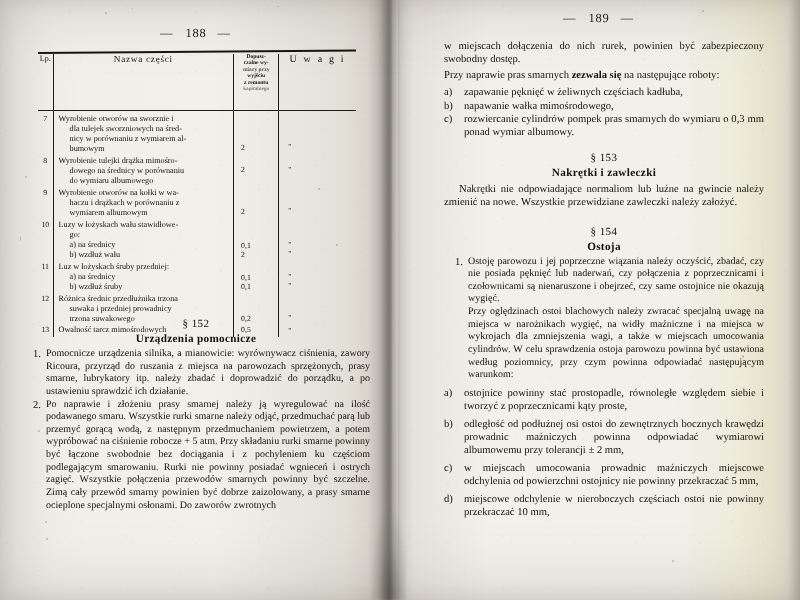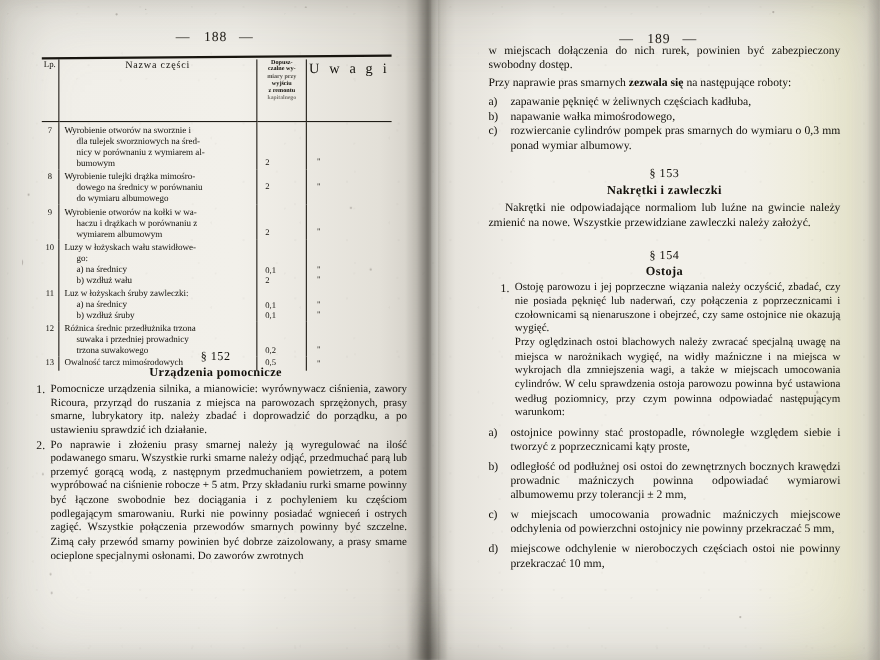--- a/index.html
+++ b/index.html
@@ -57,21 +57,21 @@
   .c-lp{width:15px;text-align:center;}
   .c-name{width:180px;}
   .c-dop{width:45px;}
   .c-uw{width:77px;}
   .hdr-lp{font-size:8px;vertical-align:bottom;padding-bottom:14px;text-align:center;}
   .hdr-name{font-size:9.2px;vertical-align:middle;text-align:center;letter-spacing:.08em;}
   .hdr-dop{font-size:5.6px;text-align:center;line-height:1.16;padding:3px 2px 0 2px;
     vertical-align:top;font-weight:bold;}
   .hdr-dop .faint{opacity:.72;}
   .hdr-dop .fainter{opacity:.55;font-size:5.2px;}
-  .hdr-uw{font-size:13px;text-align:center;vertical-align:middle;letter-spacing:.22em;}
+  .hdr-uw{font-size:10px;text-align:center;vertical-align:middle;letter-spacing:.22em;}
 
   .brow td{padding-top:1px;}
   .brow .num{text-align:center;font-size:7.8px;padding-top:1px;}
   .brow .nm{padding-left:5px;padding-right:1px;font-size:8.2px;}
   .brow .nm .l{display:block;white-space:nowrap;}
   .brow .nm .l.just{ text-align:justify; }
   .brow .nm .ind{padding-left:11px;}
   .brow .val{font-size:7.8px;padding-left:7px;}
   .brow .uw{font-size:7.8px;padding-left:9px;}
 
@@ -194,21 +194,21 @@
           </td>
           <td class="uw vline" style="vertical-align:bottom;padding-bottom:1px;line-height:1.22;">
             <span style="display:block;">"</span>
             <span style="display:block;">"</span>
           </td>
         </tr>
 
         <tr class="brow">
           <td class="num" style="padding-top:2px;">11</td>
           <td class="nm vline" style="padding-top:2px;">
-            <span class="l">Luz w łożyskach śruby zawleczki:</span>
+            <span class="l">Luz w łożyskach śruby przedniej:</span>
             <span class="l ind">a) na średnicy</span>
             <span class="l ind">b) wzdłuż śruby</span>
           </td>
           <td class="val vline" style="vertical-align:bottom;padding-bottom:0px;line-height:1.22;">
             <span style="display:block;">0,1</span>
             <span style="display:block;">0,1</span>
           </td>
           <td class="uw vline" style="vertical-align:bottom;padding-bottom:1px;line-height:1.22;">
             <span style="display:block;">"</span>
             <span style="display:block;">"</span>
@@ -248,21 +248,21 @@
       </div>
       <div class="num-item">
         <span class="mk">2.</span>
         <span class="bd">Po naprawie i złożeniu prasy smarnej należy ją wyregulować na ilość podawanego smaru. Wszystkie rurki smarne należy odjąć, przedmuchać parą lub przemyć gorącą wodą, z następnym przedmuchaniem powietrzem, a potem wypróbować na ciśnienie robocze + 5 atm. Przy składaniu rurki smarne powinny być łączone swobodnie bez dociągania i z pochyleniem ku częściom podlegającym smarowaniu. Rurki nie powinny posiadać wgnieceń i ostrych zagięć. Wszystkie połączenia przewodów smarnych powinny być szczelne. Zimą cały przewód smarny powinien być dobrze zaizolowany, a prasy smarne ocieplone specjalnymi osłonami.  Do zaworów zwrotnych</span>
       </div>
     </div>
   </div>
 
   <div class="page right">
 
-    <div class="folio" style="position:absolute;left:0;top:28px;width:402px;">
+    <div class="folio" style="position:absolute;left:0;top:11px;width:402px;">
       <span class="dash">—</span>
       <span style="margin:0 7px;">189</span>
       <span class="dash">—</span>
     </div>
 
     <div class="sec" style="left:46px;top:40px;width:320px;">
 
       <p class="para">w miejscach dołączenia do nich rurek, powinien być zabezpieczony swobodny dostęp.</p>
 
       <p class="para" style="margin-top:2px;">

